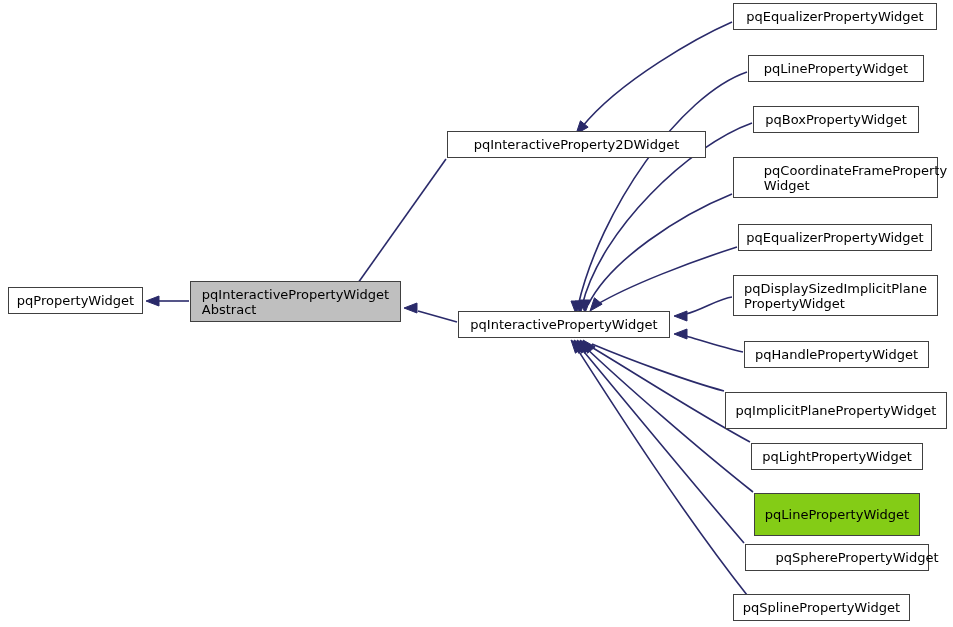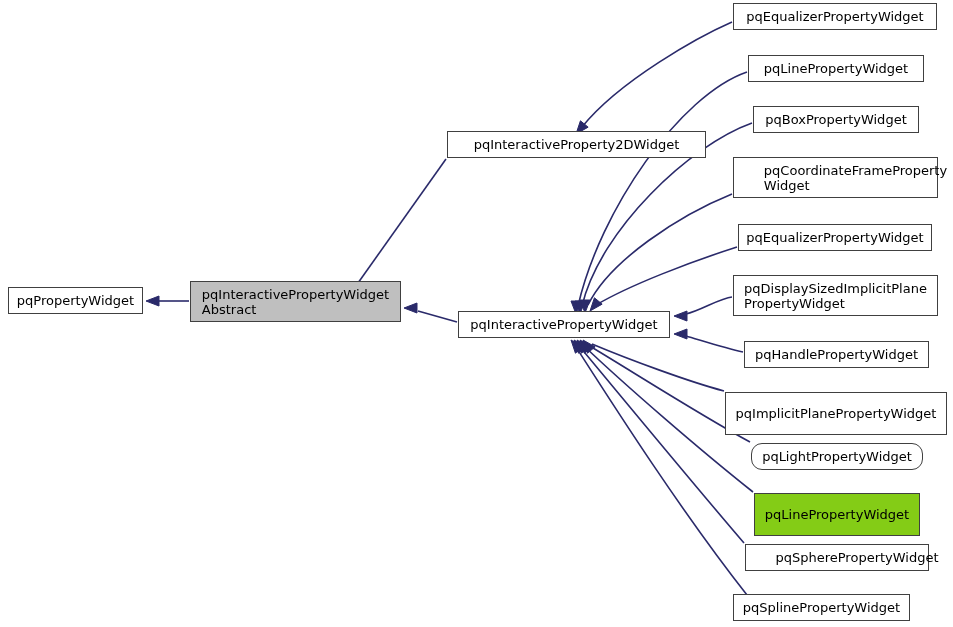--- a/index.html
+++ b/index.html
@@ -126,20 +126,20 @@
       <div class="node" style="left: 458px; top: 311px; width: 212px; height: 27px; background: rgb(255, 255, 255); border-color: rgb(64, 64, 64);"><span class="node-label">pqInteractivePropertyWidget</span></div>
       <div class="node" style="left: 733px; top: 3px; width: 204px; height: 27px; background: rgb(255, 255, 255); border-color: rgb(64, 64, 64);"><span class="node-label">pqEqualizerPropertyWidget</span></div>
       <div class="node" style="left: 748px; top: 55px; width: 176px; height: 27px; background: rgb(255, 255, 255); border-color: rgb(64, 64, 64);"><span class="node-label">pqLinePropertyWidget</span></div>
       <div class="node" style="left: 753px; top: 106px; width: 166px; height: 27px; background: rgb(255, 255, 255); border-color: rgb(64, 64, 64);"><span class="node-label">pqBoxPropertyWidget</span></div>
       <div class="node" style="left: 733px; top: 157px; width: 205px; height: 41px; background: rgb(255, 255, 255); border-color: rgb(64, 64, 64); padding-left: 40px;"><span class="node-label">pqCoordinateFrameProperty
 Widget</span></div>
       <div class="node" style="left: 738px; top: 224px; width: 194px; height: 27px; background: rgb(255, 255, 255); border-color: rgb(64, 64, 64);"><span class="node-label">pqEqualizerPropertyWidget</span></div>
       <div class="node" style="left: 733px; top: 275px; width: 205px; height: 41px; background: rgb(255, 255, 255); border-color: rgb(64, 64, 64);"><span class="node-label">pqDisplaySizedImplicitPlane
 PropertyWidget</span></div>
       <div class="node" style="left: 744px; top: 341px; width: 185px; height: 27px; background: rgb(255, 255, 255); border-color: rgb(64, 64, 64);"><span class="node-label">pqHandlePropertyWidget</span></div>
-      <div class="node" style="left: 725px; top: 392px; width: 222px; height: 43px; background: rgb(255, 255, 255); border-color: rgb(64, 64, 64);"><span class="node-label">pqImplicitPlanePropertyWidget</span></div>
-      <div class="node" style="left: 751px; top: 443px; width: 172px; height: 27px; background: rgb(255, 255, 255); border-color: rgb(64, 64, 64); border-radius: 11px;"><span class="node-label">pqLightPropertyWidget</span></div>
+      <div class="node" style="left: 725px; top: 392px; width: 222px; height: 37px; background: rgb(255, 255, 255); border-color: rgb(64, 64, 64);"><span class="node-label">pqImplicitPlanePropertyWidget</span></div>
+      <div class="node" style="left: 751px; top: 443px; width: 172px; height: 27px; background: rgb(255, 255, 255); border-color: rgb(64, 64, 64);"><span class="node-label">pqLightPropertyWidget</span></div>
       <div class="node" style="left: 754px; top: 493px; width: 166px; height: 43px; background: #84cc16; border-color: rgb(64, 64, 64);"><span class="node-label">pqLinePropertyWidget</span></div>
       <div class="node" style="left: 745px; top: 544px; width: 184px; height: 27px; background: rgb(255, 255, 255); border-color: rgb(64, 64, 64); padding-left: 40px;"><span class="node-label">pqSpherePropertyWidget</span></div>
       <div class="node" style="left: 733px; top: 594px; width: 177px; height: 27px; background: rgb(255, 255, 255); border-color: rgb(64, 64, 64);"><span class="node-label">pqSplinePropertyWidget</span></div>
     </div>
 
 </div>
 
 </body></html>

